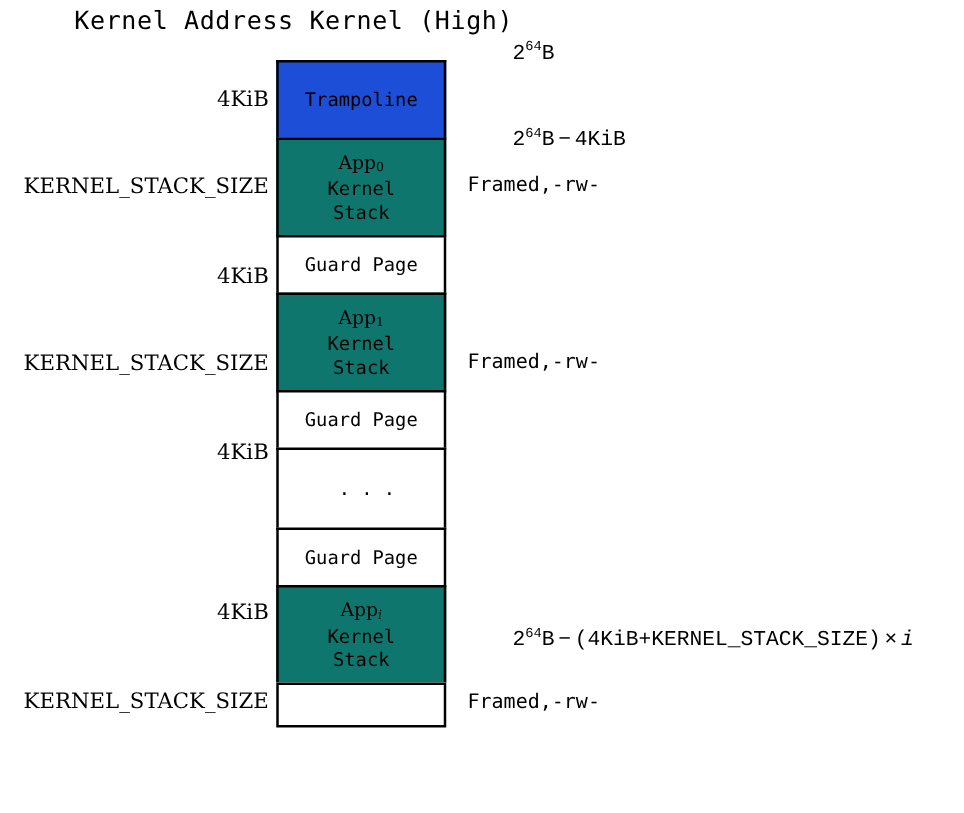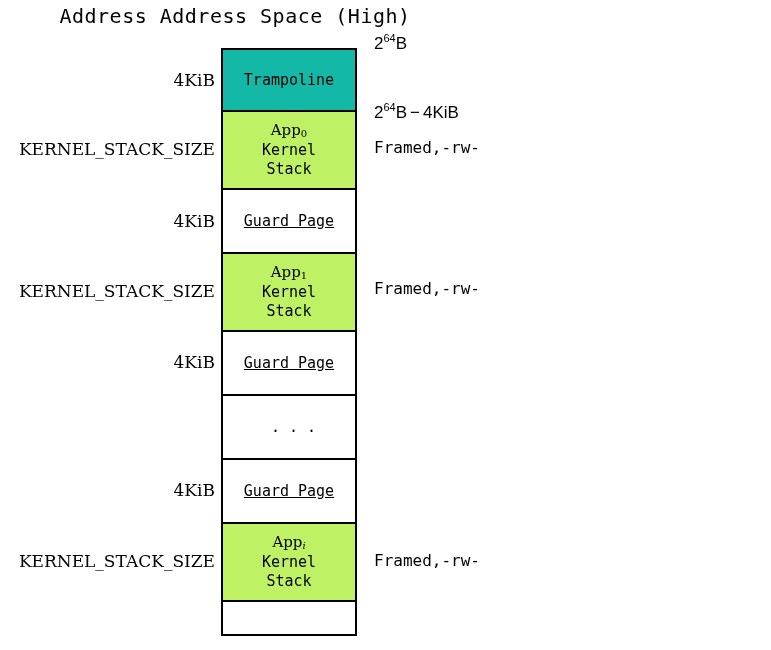--- a/index.html
+++ b/index.html
@@ -78,28 +78,28 @@
   .appline .ital { font-style: italic; }
 
   .dots {
     font-family: "DejaVu Sans Mono", monospace;
     font-size: 15px;
     letter-spacing: 9px;
     padding-left: 9px;
   }
 
   
-  .fill-green { background: #14b8a6; }
-  .fill-blue  { background: #bef264; }
+  .fill-green { background: #1d4ed8; }
+  .fill-blue  { background: #0f766e; }
   .fill-white { background: #ffffff; }
 
   
   .h-trampoline  { height: 62px; }
   .h-kstack      { height: 78px; }
-  .h-guard       { height: 64px; text-decoration: underline; }
+  .h-guard       { height: 46px; }
   .h-dots        { height: 64px; }
   .h-tail        { height: 36px; }
 
   
   .left-label {
     position: absolute;
     right: 556px;              
     width: 420px;
     text-align: right;
     font-family: "DejaVu Serif", serif;
@@ -109,42 +109,43 @@
   }
 
   
   .right-label {
     position: absolute;
     left: 374px;
     white-space: nowrap;
     line-height: 20px;
   }
   .right-label.addr {
-    font-family: Liberation Sans, sans-serif;
+    font-family: Liberation Mono, monospace;
     font-size: 17px;
+    margin-left: 36px;
   }
   .right-label.perm {
     font-family: "DejaVu Sans Mono", monospace;
     font-size: 16px;
     letter-spacing: 0px;
   }
   .right-label.addr sup {
     font-size: 11px;
     vertical-align: super;
     line-height: 0;
   }
   .right-label.addr .it { font-style: italic; }
   .minus { padding: 0 3px; }
 </style>
 </head>
 <body>
 
 <div id="diagram">
 
-  <div class="title">Address Address Space (High)</div>
+  <div class="title">Kernel Address Kernel (High)</div>
 
   <div class="left-label" style="top:70px;">4KiB</div>
   <div class="left-label" style="top:139px;">KERNEL_STACK_SIZE</div>
   <div class="left-label" style="top:211px;">4KiB</div>
   <div class="left-label" style="top:281px;">KERNEL_STACK_SIZE</div>
   <div class="left-label" style="top:352px;">4KiB</div>
   <div class="left-label" style="top:480px;">4KiB</div>
   <div class="left-label" style="top:551px;">KERNEL_STACK_SIZE</div>
 
   <div class="stack">
@@ -196,17 +197,20 @@
 
 
   <div class="right-label addr" style="top:103px;">
     <span>2</span><sup>64</sup><span>B</span><span class="minus">−</span><span>4KiB</span>
   </div>
 
   <div class="right-label perm" style="top:138px;">Framed,-rw-</div>
 
   <div class="right-label perm" style="top:279px;">Framed,-rw-</div>
 
+  <div class="right-label addr" style="top:503px;">
+    <span>2</span><sup>64</sup><span>B</span><span class="minus">−</span><span>(4KiB+KERNEL_STACK_SIZE)</span><span class="minus">×</span><span class="it">i</span>
+  </div>
 
   <div class="right-label perm" style="top:551px;">Framed,-rw-</div>
 
 
 </div>
 
 </body></html>

